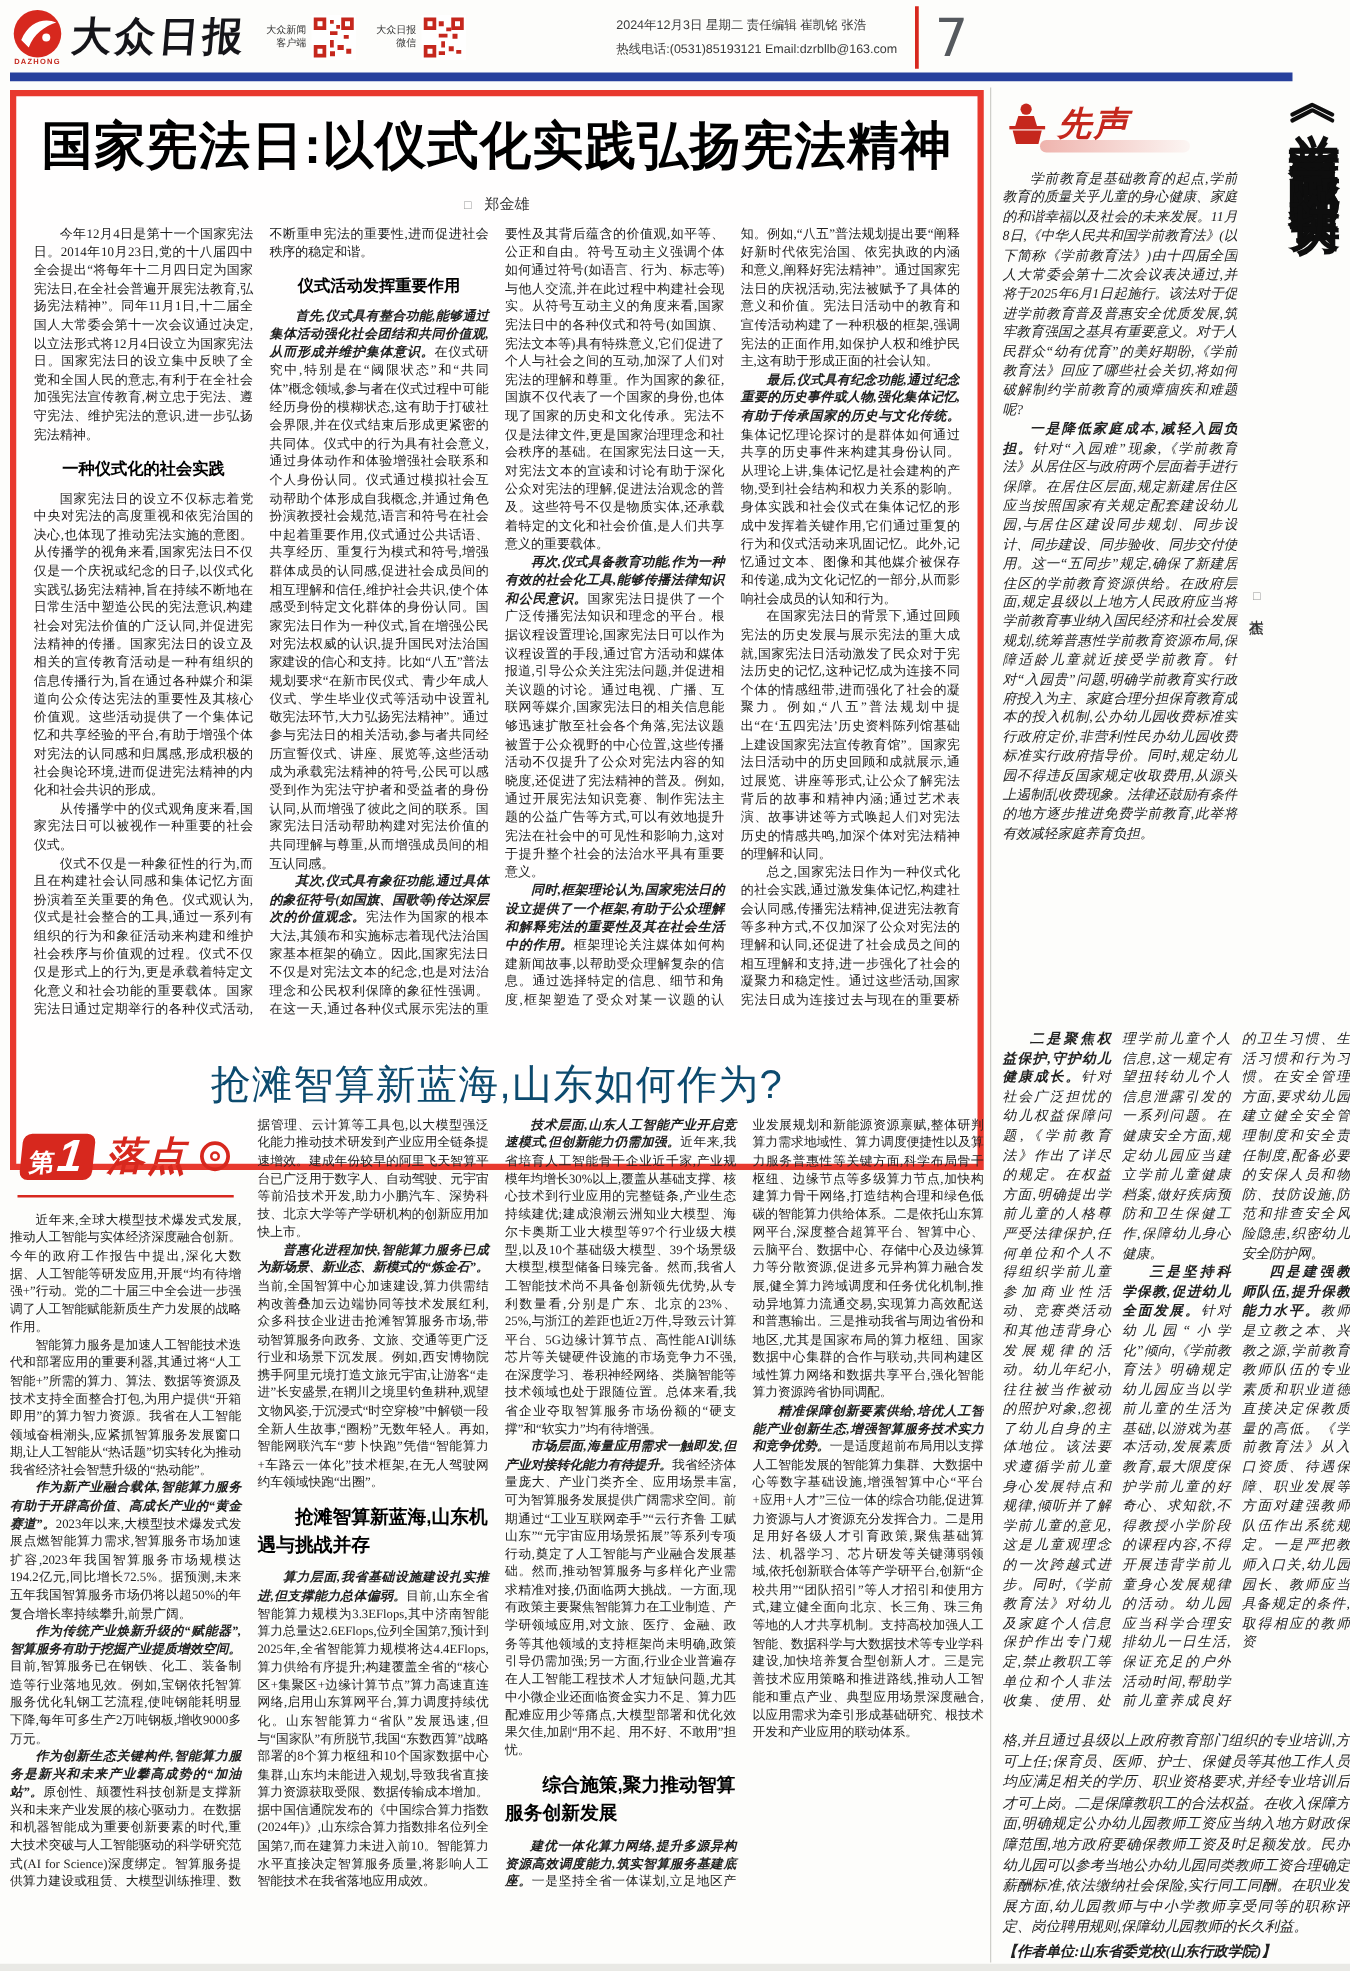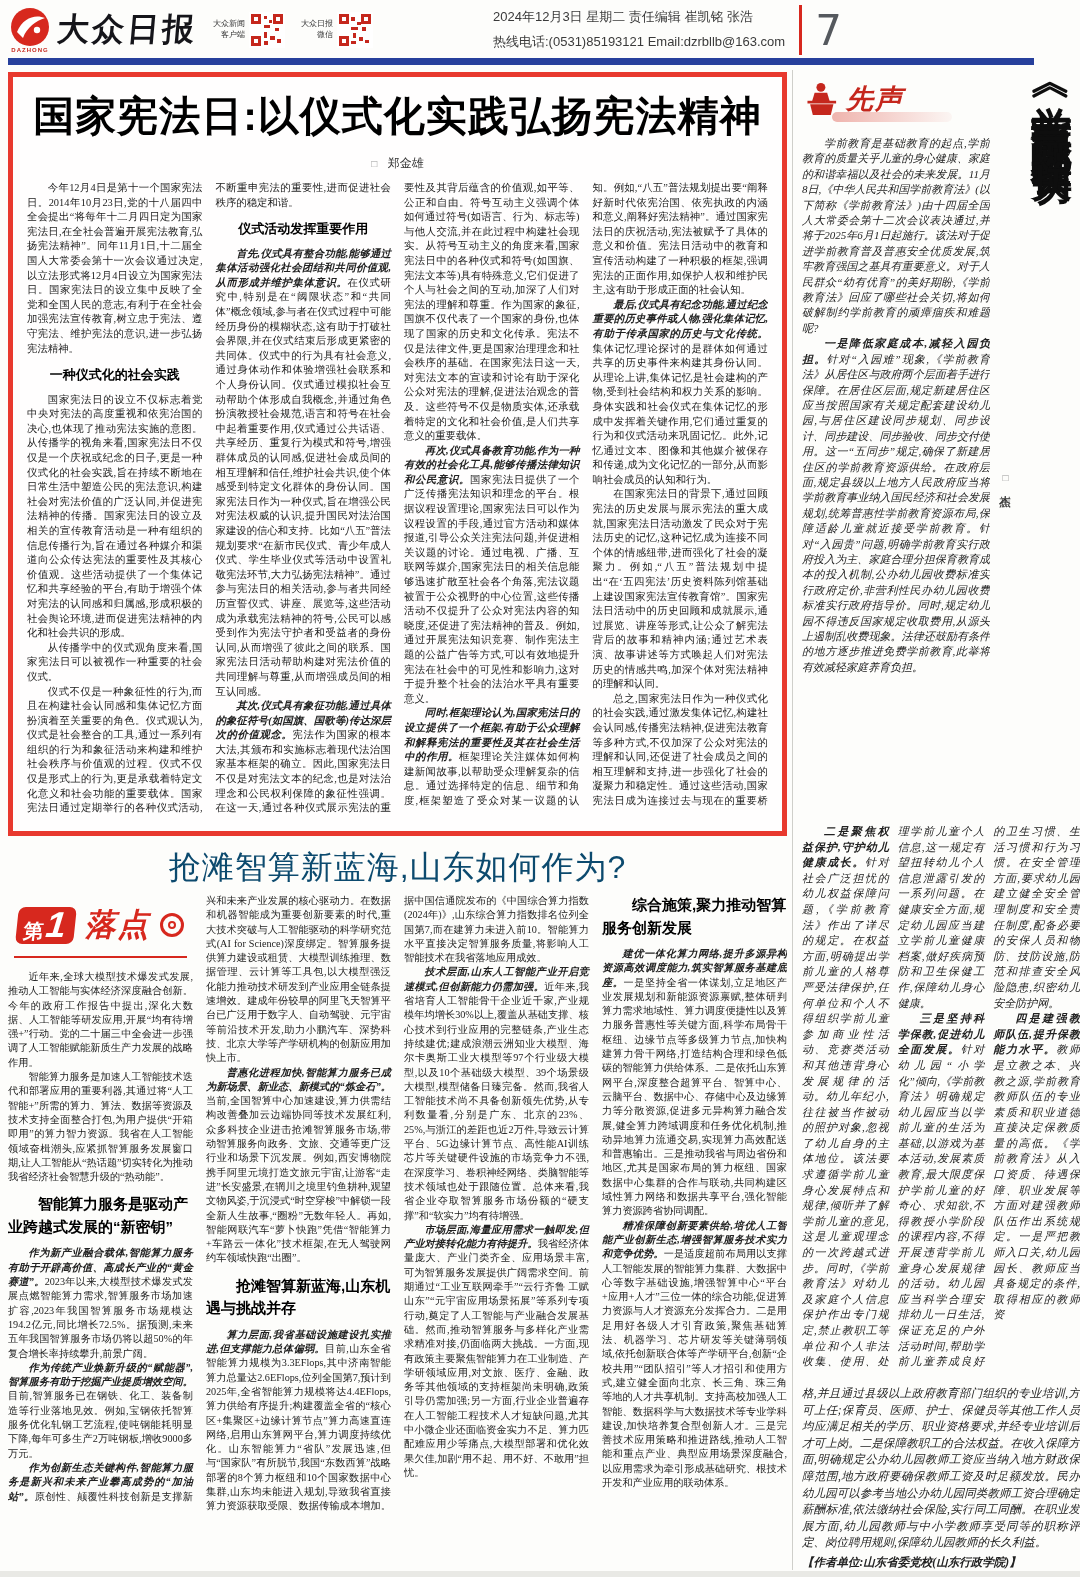--- a/index.html
+++ b/index.html
@@ -16,41 +16,41 @@
   .emblem { width:40px; height:40px; }
   .brand-en { font-family:"Liberation Sans",sans-serif; font-size:6px; font-weight:700;
               color:#c5271d; letter-spacing:1px; }
   .brand-cn { font-size:32px; font-weight:900; letter-spacing:3px; color:#15151a;
               transform:skewX(-5deg); font-family:"DejaVu Serif",serif; }
   .qr-group { display:flex; align-items:center; gap:4px; margin-left:16px; }
   .qr-label { font-family:"Liberation Sans",sans-serif; font-size:8px; color:#333;
               text-align:right; line-height:1.35; }
   .qr { width:36px; height:36px; }
   .head-center { margin-left:120px; font-family:"Liberation Sans",sans-serif;
-                 font-size:13px; color:#3a3a3a; line-height:1.9; white-space:nowrap; }
+                 font-size:10px; color:#3a3a3a; line-height:1.9; white-space:nowrap; }
   .section-title { margin-left:auto; display:flex; align-items:center; gap:5px;
                    font-family:"Liberation Sans",sans-serif; white-space:nowrap; }
   .sec-light { font-size:30px; font-weight:700; color:#a9aeb6; letter-spacing:2px; }
   .sec-sep { font-size:26px; color:#444; }
   .sec-bold { font-size:33px; font-weight:900; color:#0d0d0d; letter-spacing:2px; }
   .head-red-rule { width:3px; height:50px; background:#d7281e; margin-left:14px; }
   .page-no { font-family:"DejaVu Sans",sans-serif; font-size:42px; font-weight:400;
              color:#55595e; margin-left:13px; }
   .blue-bar { position:absolute; left:8px; top:58px; width:1026px; height:7px; background:#27409c; }
 
   
   .flow { column-gap:13px; column-fill:auto; overflow:hidden; text-align:justify; }
   .flow-p { font-size:10.4px; line-height:14.6px; text-indent:2em; color:#222; }
   .lead { font-weight:700; font-style:italic; }
   .flow-h { font-family:"Liberation Sans",sans-serif; font-weight:900; color:#000;
             font-size:15px; line-height:1.5; margin:9px 0 8px; text-indent:2em; text-align:left; }
   .flow-h.center { text-align:center; text-indent:0; font-size:13px; }
 
   
-  .c-box { position:absolute; left:8px; top:72px; width:779px; height:764px;
+  .c-box { position:absolute; left:8px; top:72px; width:779px; height:864px;
            border:5px solid #e8392e; background:#fffefe; padding:8px 14px 8px; }
   .c-headline { text-align:center; font-family:"Liberation Sans",sans-serif; font-weight:900;
                 font-size:41px; letter-spacing:1px; color:#000; margin-top:4px; }
   .byline { text-align:center; font-size:12px; color:#333; margin:11px 0 9px;
             font-family:Liberation Sans, sans-serif; }
   .byline .bx { color:#999; font-size:10px; margin-right:7px; }
   .c-flow { column-count:4; height:636px; }
 
   
   .m-sec { position:absolute; left:8px; top:846px; width:779px; height:723px; }
@@ -189,21 +189,21 @@
 
   <div class="c-box">
     <h1 class="c-headline">国家宪法日:以仪式化实践弘扬宪法精神</h1>
     <div class="byline">
       <span class="bx">□</span>
       <span>郑金雄</span>
     </div>
     <div class="flow c-flow">
         <p class="flow-p">今年12月4日是第十一个国家宪法日。2014年10月23日,党的十八届四中全会提出“将每年十二月四日定为国家宪法日,在全社会普遍开展宪法教育,弘扬宪法精神”。同年11月1日,十二届全国人大常委会第十一次会议通过决定,以立法形式将12月4日设立为国家宪法日。国家宪法日的设立集中反映了全党和全国人民的意志,有利于在全社会加强宪法宣传教育,树立忠于宪法、遵守宪法、维护宪法的意识,进一步弘扬宪法精神。</p>
         <h3 class="flow-h center">一种仪式化的社会实践</h3>
-        <p class="flow-p">国家宪法日的设立不仅标志着党中央对宪法的高度重视和依宪治国的决心,也体现了推动宪法实施的意图。从传播学的视角来看,国家宪法日不仅仅是一个庆祝或纪念的日子,更是一种仪式化的社会实践,旨在持续不断地在日常生活中塑造公民的宪法意识,构建社会对宪法价值的广泛认同,并促进宪法精神的传播。国家宪法日的设立及相关的宣传教育活动是一种有组织的信息传播行为,旨在通过各种媒介和渠道向公众传达宪法的重要性及其核心价值观。这些活动提供了一个集体记忆和共享经验的平台,有助于增强个体对宪法的认同感和归属感,形成积极的社会舆论环境,进而促进宪法精神的内化和社会共识的形成。</p>
+        <p class="flow-p">国家宪法日的设立不仅标志着党中央对宪法的高度重视和依宪治国的决心,也体现了推动宪法实施的意图。从传播学的视角来看,国家宪法日不仅仅是一个庆祝或纪念的日子,以仪式化实践弘扬宪法精神,旨在持续不断地在日常生活中塑造公民的宪法意识,构建社会对宪法价值的广泛认同,并促进宪法精神的传播。国家宪法日的设立及相关的宣传教育活动是一种有组织的信息传播行为,旨在通过各种媒介和渠道向公众传达宪法的重要性及其核心价值观。这些活动提供了一个集体记忆和共享经验的平台,有助于增强个体对宪法的认同感和归属感,形成积极的社会舆论环境,进而促进宪法精神的内化和社会共识的形成。</p>
         <p class="flow-p">从传播学中的仪式观角度来看,国家宪法日可以被视作一种重要的社会仪式。</p>
         <p class="flow-p">仪式不仅是一种象征性的行为,而且在构建社会认同感和集体记忆方面扮演着至关重要的角色。仪式观认为,仪式是社会整合的工具,通过一系列有组织的行为和象征活动来构建和维护社会秩序与价值观的过程。仪式不仅仅是形式上的行为,更是承载着特定文化意义和社会功能的重要载体。国家宪法日通过定期举行的各种仪式活动,不断重申宪法的重要性,进而促进社会秩序的稳定和谐。</p>
         <h3 class="flow-h center">仪式活动发挥重要作用</h3>
         <p class="flow-p"><b class="lead">首先,仪式具有整合功能,能够通过集体活动强化社会团结和共同价值观,从而形成并维护集体意识。</b>在仪式研究中,特别是在“阈限状态”和“共同体”概念领域,参与者在仪式过程中可能经历身份的模糊状态,这有助于打破社会界限,并在仪式结束后形成更紧密的共同体。仪式中的行为具有社会意义,通过身体动作和体验增强社会联系和个人身份认同。仪式通过模拟社会互动帮助个体形成自我概念,并通过角色扮演教授社会规范,语言和符号在社会中起着重要作用,仪式通过公共话语、共享经历、重复行为模式和符号,增强群体成员的认同感,促进社会成员间的相互理解和信任,维护社会共识,使个体感受到特定文化群体的身份认同。国家宪法日作为一种仪式,旨在增强公民对宪法权威的认识,提升国民对法治国家建设的信心和支持。比如“八五”普法规划要求“在新市民仪式、青少年成人仪式、学生毕业仪式等活动中设置礼敬宪法环节,大力弘扬宪法精神”。通过参与宪法日的相关活动,参与者共同经历宣誓仪式、讲座、展览等,这些活动成为承载宪法精神的符号,公民可以感受到作为宪法守护者和受益者的身份认同,从而增强了彼此之间的联系。国家宪法日活动帮助构建对宪法价值的共同理解与尊重,从而增强成员间的相互认同感。</p>
         <p class="flow-p"><b class="lead">其次,仪式具有象征功能,通过具体的象征符号(如国旗、国歌等)传达深层次的价值观念。</b>宪法作为国家的根本大法,其颁布和实施标志着现代法治国家基本框架的确立。因此,国家宪法日不仅是对宪法文本的纪念,也是对法治理念和公民权利保障的象征性强调。在这一天,通过各种仪式展示宪法的重要性及其背后蕴含的价值观,如平等、公正和自由。符号互动主义强调个体如何通过符号(如语言、行为、标志等)与他人交流,并在此过程中构建社会现实。从符号互动主义的角度来看,国家宪法日中的各种仪式和符号(如国旗、宪法文本等)具有特殊意义,它们促进了个人与社会之间的互动,加深了人们对宪法的理解和尊重。作为国家的象征,国旗不仅代表了一个国家的身份,也体现了国家的历史和文化传承。宪法不仅是法律文件,更是国家治理理念和社会秩序的基础。在国家宪法日这一天,对宪法文本的宣读和讨论有助于深化公众对宪法的理解,促进法治观念的普及。这些符号不仅是物质实体,还承载着特定的文化和社会价值,是人们共享意义的重要载体。</p>
         <p class="flow-p"><b class="lead">再次,仪式具备教育功能,作为一种有效的社会化工具,能够传播法律知识和公民意识。</b>国家宪法日提供了一个广泛传播宪法知识和理念的平台。根据议程设置理论,国家宪法日可以作为议程设置的手段,通过官方活动和媒体报道,引导公众关注宪法问题,并促进相关议题的讨论。通过电视、广播、互联网等媒介,国家宪法日的相关信息能够迅速扩散至社会各个角落,宪法议题被置于公众视野的中心位置,这些传播活动不仅提升了公众对宪法内容的知晓度,还促进了宪法精神的普及。例如,通过开展宪法知识竞赛、制作宪法主题的公益广告等方式,可以有效地提升宪法在社会中的可见性和影响力,这对于提升整个社会的法治水平具有重要意义。</p>
         <p class="flow-p"><b class="lead">同时,框架理论认为,国家宪法日的设立提供了一个框架,有助于公众理解和解释宪法的重要性及其在社会生活中的作用。</b>框架理论关注媒体如何构建新闻故事,以帮助受众理解复杂的信息。通过选择特定的信息、细节和角度,框架塑造了受众对某一议题的认知。例如,“八五”普法规划提出要“阐释好新时代依宪治国、依宪执政的内涵和意义,阐释好宪法精神”。通过国家宪法日的庆祝活动,宪法被赋予了具体的意义和价值。宪法日活动中的教育和宣传活动构建了一种积极的框架,强调宪法的正面作用,如保护人权和维护民主,这有助于形成正面的社会认知。</p>
         <p class="flow-p"><b class="lead">最后,仪式具有纪念功能,通过纪念重要的历史事件或人物,强化集体记忆,有助于传承国家的历史与文化传统。</b>集体记忆理论探讨的是群体如何通过共享的历史事件来构建其身份认同。从理论上讲,集体记忆是社会建构的产物,受到社会结构和权力关系的影响。身体实践和社会仪式在集体记忆的形成中发挥着关键作用,它们通过重复的行为和仪式活动来巩固记忆。此外,记忆通过文本、图像和其他媒介被保存和传递,成为文化记忆的一部分,从而影响社会成员的认知和行为。</p>
         <p class="flow-p">在国家宪法日的背景下,通过回顾宪法的历史发展与展示宪法的重大成就,国家宪法日活动激发了民众对于宪法历史的记忆,这种记忆成为连接不同个体的情感纽带,进而强化了社会的凝聚力。例如,“八五”普法规划中提出“在‘五四宪法’历史资料陈列馆基础上建设国家宪法宣传教育馆”。国家宪法日活动中的历史回顾和成就展示,通过展览、讲座等形式,让公众了解宪法背后的故事和精神内涵;通过艺术表演、故事讲述等方式唤起人们对宪法历史的情感共鸣,加深个体对宪法精神的理解和认同。</p>
         <p class="flow-p">总之,国家宪法日作为一种仪式化的社会实践,通过激发集体记忆,构建社会认同感,传播宪法精神,促进宪法教育等多种方式,不仅加深了公众对宪法的理解和认同,还促进了社会成员之间的相互理解和支持,进一步强化了社会的凝聚力和稳定性。通过这些活动,国家宪法日成为连接过去与现在的重要桥梁,宪法不再仅仅是一纸法律条文,而是成为连接过去与未来、个人与集体的重要纽带。</p>
@@ -219,21 +219,20 @@
             <span class="dd-pre">第</span>
             <span class="dd-num">1</span>
           </span>
           <span class="dd-name">落点</span>
           <span class="dd-target"></span>
         </div>
         <div class="dd-underline"></div>
       </div>
     <p class="flow-p">近年来,全球大模型技术爆发式发展,推动人工智能与实体经济深度融合创新。今年的政府工作报告中提出,深化大数据、人工智能等研发应用,开展“均有待增强+”行动。党的二十届三中全会进一步强调了人工智能赋能新质生产力发展的战略作用。</p>
         <p class="flow-p">智能算力服务是加速人工智能技术迭代和部署应用的重要利器,其通过将“人工智能+”所需的算力、算法、数据等资源及技术支持全面整合打包,为用户提供“开箱即用”的算力智力资源。我省在人工智能领域奋楫潮头,应紧抓智算服务发展窗口期,让人工智能从“热话题”切实转化为推动我省经济社会智慧升级的“热动能”。</p>
-        <h3 class="flow-h">智能算力服务是驱动产业跨越式发展的“新密钥”</h3>
         <p class="flow-p"><b class="lead">作为新产业融合载体,智能算力服务有助于开辟高价值、高成长产业的“黄金赛道”。</b>2023年以来,大模型技术爆发式发展点燃智能算力需求,智算服务市场加速扩容,2023年我国智算服务市场规模达194.2亿元,同比增长72.5%。据预测,未来五年我国智算服务市场仍将以超50%的年复合增长率持续攀升,前景广阔。</p>
         <p class="flow-p"><b class="lead">作为传统产业焕新升级的“赋能器”,智算服务有助于挖掘产业提质增效空间。</b>目前,智算服务已在钢铁、化工、装备制造等行业落地见效。例如,宝钢依托智算服务优化轧钢工艺流程,使吨钢能耗明显下降,每年可多生产2万吨钢板,增收9000多万元。</p>
         <p class="flow-p"><b class="lead">作为创新生态关键构件,智能算力服务是新兴和未来产业攀高成势的“加油站”。</b>原创性、颠覆性科技创新是支撑新兴和未来产业发展的核心驱动力。在数据和机器智能成为重要创新要素的时代,重大技术突破与人工智能驱动的科学研究范式(AI for Science)深度绑定。智算服务提供算力建设或租赁、大模型训练推理、数据管理、云计算等工具包,以大模型强泛化能力推动技术研发到产业应用全链条提速增效。建成年份较早的阿里飞天智算平台已广泛用于数字人、自动驾驶、元宇宙等前沿技术开发,助力小鹏汽车、深势科技、北京大学等产学研机构的创新应用加快上市。</p>
         <p class="flow-p"><b class="lead">普惠化进程加快,智能算力服务已成为新场景、新业态、新模式的“炼金石”。</b>当前,全国智算中心加速建设,算力供需结构改善叠加云边端协同等技术发展红利,众多科技企业进击抢滩智算服务市场,带动智算服务向政务、文旅、交通等更广泛行业和场景下沉发展。例如,西安博物院携手阿里元境打造文旅元宇宙,让游客“走进”长安盛景,在辋川之境里钓鱼耕种,观望文物风姿,于沉浸式“时空穿梭”中解锁一段全新人生故事,“圈粉”无数年轻人。再如,智能网联汽车“萝卜快跑”凭借“智能算力+车路云一体化”技术框架,在无人驾驶网约车领域快跑“出圈”。</p>
         <h3 class="flow-h">抢滩智算新蓝海,山东机遇与挑战并存</h3>
         <p class="flow-p"><b class="lead">算力层面,我省基础设施建设扎实推进,但支撑能力总体偏弱。</b>目前,山东全省智能算力规模为3.3EFlops,其中济南智能算力总量达2.6EFlops,位列全国第7,预计到2025年,全省智能算力规模将达4.4EFlops,算力供给有序提升;构建覆盖全省的“核心区+集聚区+边缘计算节点”算力高速直连网络,启用山东算网平台,算力调度持续优化。山东智能算力“省队”发展迅速,但与“国家队”有所脱节,我国“东数西算”战略部署的8个算力枢纽和10个国家数据中心集群,山东均未能进入规划,导致我省直接算力资源获取受限、数据传输成本增加。据中国信通院发布的《中国综合算力指数(2024年)》,山东综合算力指数排名位列全国第7,而在建算力未进入前10。智能算力水平直接决定智算服务质量,将影响人工智能技术在我省落地应用成效。</p>
         <p class="flow-p"><b class="lead">技术层面,山东人工智能产业开启竞速模式,但创新能力仍需加强。</b>近年来,我省培育人工智能骨干企业近千家,产业规模年均增长30%以上,覆盖从基础支撑、核心技术到行业应用的完整链条,产业生态持续建优;建成浪潮云洲知业大模型、海尔卡奥斯工业大模型等97个行业级大模型,以及10个基础级大模型、39个场景级大模型,模型储备日臻完备。然而,我省人工智能技术尚不具备创新领先优势,从专利数量看,分别是广东、北京的23%、25%,与浙江的差距也近2万件,导致云计算平台、5G边缘计算节点、高性能AI训练芯片等关键硬件设施的市场竞争力不强,在深度学习、卷积神经网络、类脑智能等技术领域也处于跟随位置。总体来看,我省企业夺取智算服务市场份额的“硬支撑”和“软实力”均有待增强。</p>
         <p class="flow-p"><b class="lead">市场层面,海量应用需求一触即发,但产业对接转化能力有待提升。</b>我省经济体量庞大、产业门类齐全、应用场景丰富,可为智算服务发展提供广阔需求空间。前期通过“工业互联网牵手”“云行齐鲁 工赋山东”“元宇宙应用场景拓展”等系列专项行动,奠定了人工智能与产业融合发展基础。然而,推动智算服务与多样化产业需求精准对接,仍面临两大挑战。一方面,现有政策主要聚焦智能算力在工业制造、产学研领域应用,对文旅、医疗、金融、政务等其他领域的支持框架尚未明确,政策引导仍需加强;另一方面,行业企业普遍存在人工智能工程技术人才短缺问题,尤其中小微企业还面临资金实力不足、算力匹配难应用少等痛点,大模型部署和优化效果欠佳,加剧“用不起、用不好、不敢用”担忧。</p>
         <h3 class="flow-h">综合施策,聚力推动智算服务创新发展</h3>
         <p class="flow-p"><b class="lead">建优一体化算力网络,提升多源异构资源高效调度能力,筑实智算服务基建底座。</b>一是坚持全省一体谋划,立足地区产业发展规划和新能源资源禀赋,整体研判算力需求地域性、算力调度便捷性以及算力服务普惠性等关键方面,科学布局骨干枢纽、边缘节点等多级算力节点,加快构建算力骨干网络,打造结构合理和绿色低碳的智能算力供给体系。二是依托山东算网平台,深度整合超算平台、智算中心、云脑平台、数据中心、存储中心及边缘算力等分散资源,促进多元异构算力融合发展,健全算力跨域调度和任务优化机制,推动异地算力流通交易,实现算力高效配送和普惠输出。三是推动我省与周边省份和地区,尤其是国家布局的算力枢纽、国家数据中心集群的合作与联动,共同构建区域性算力网络和数据共享平台,强化智能算力资源跨省协同调配。</p>

